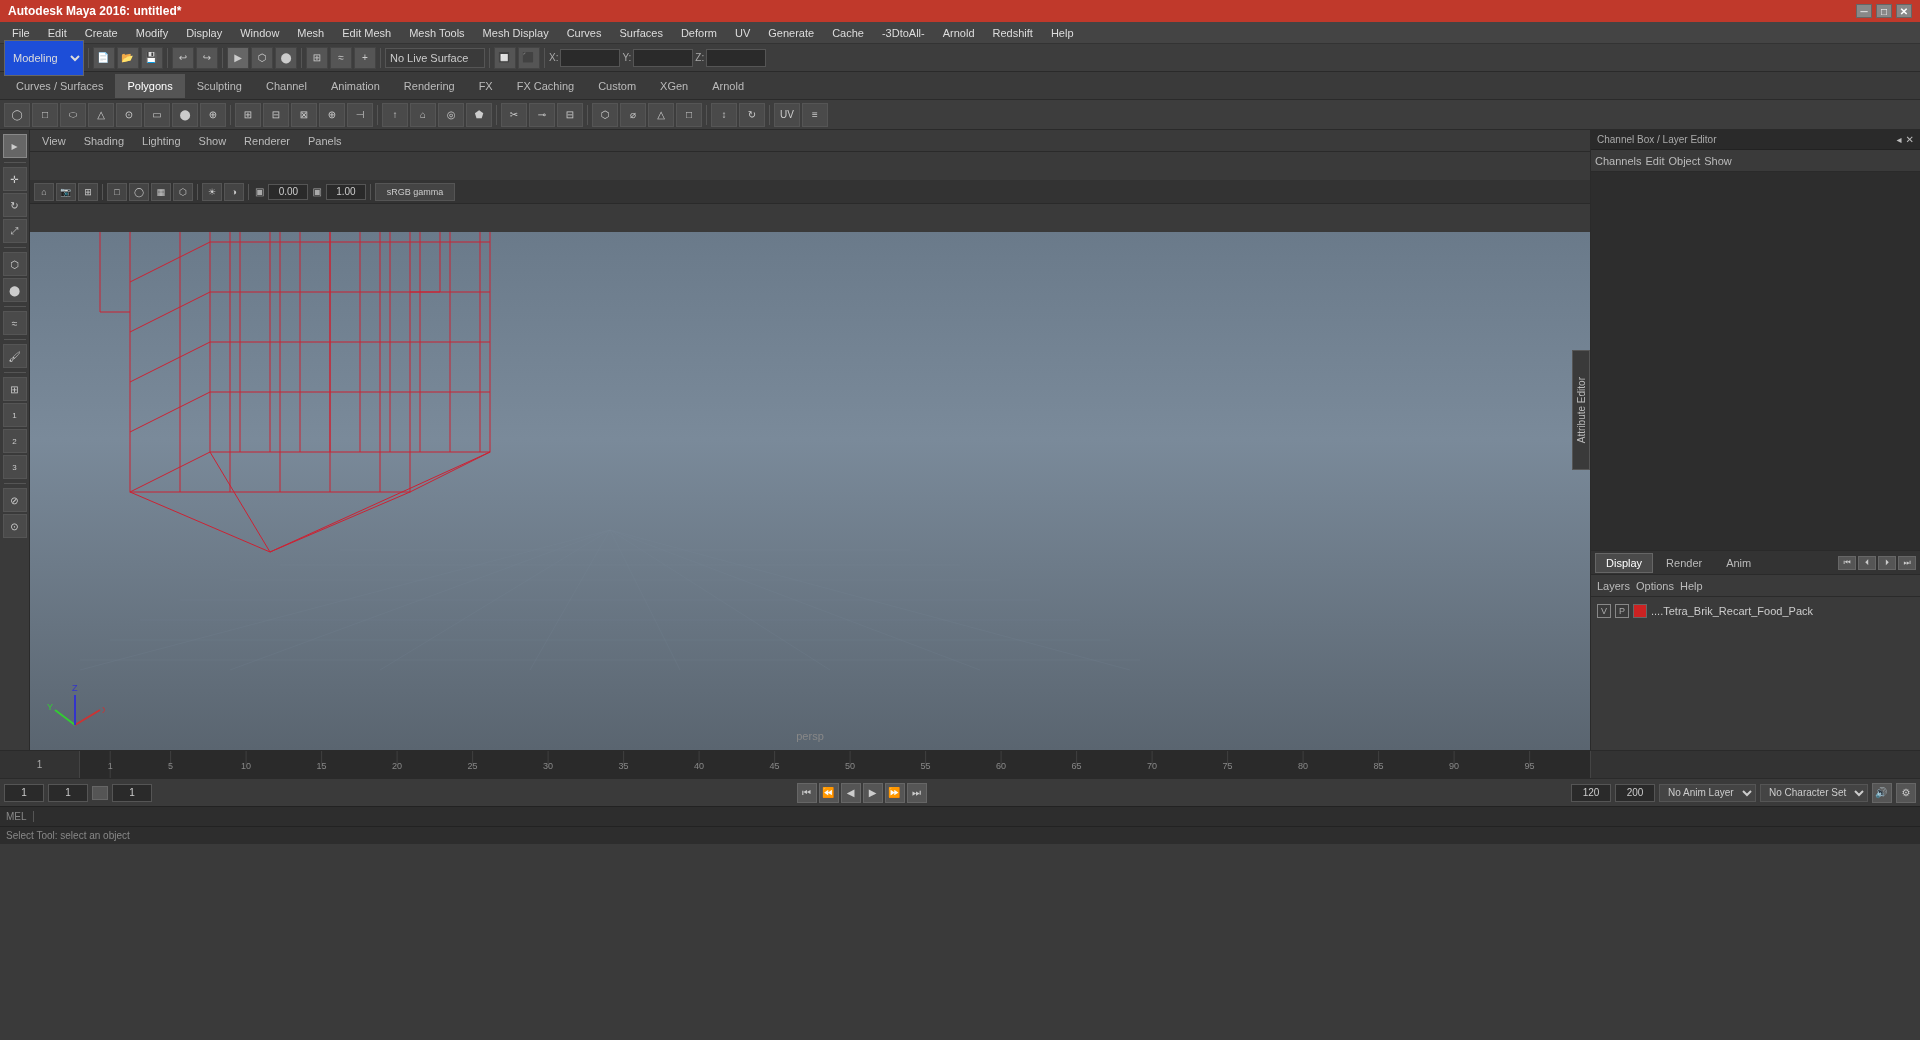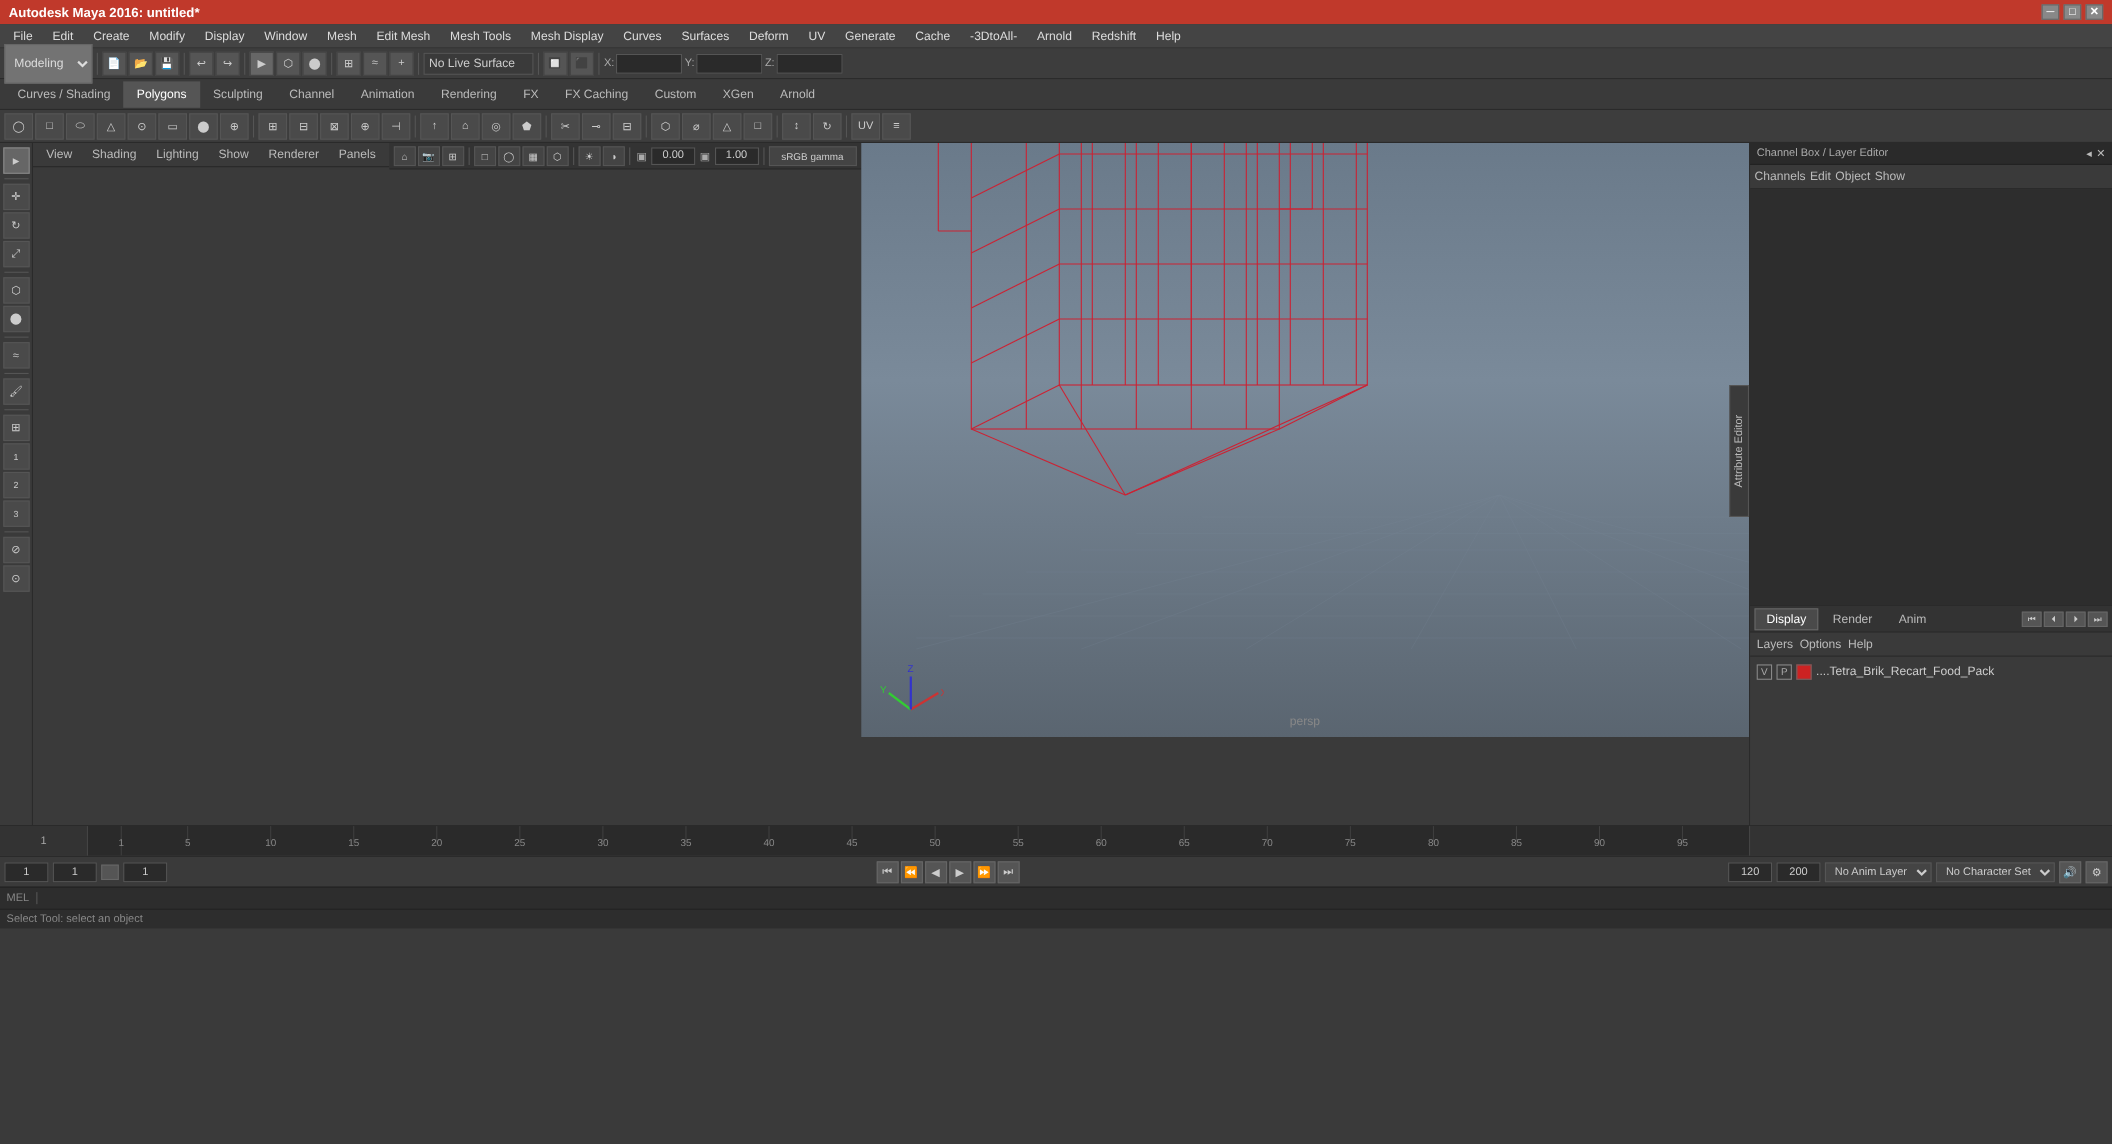--- a/index.html
+++ b/index.html
@@ -68,21 +68,21 @@
       width: 100%;
       height: 28px;
       background: #3d3d3d;
       display: flex;
       align-items: center;
       padding: 0 4px;
       gap: 2px;
       border-bottom: 1px solid #2a2a2a;
     }
     .toolbar-dropdown {
-      background: #737373;
+      background: #1d4ed8;
       border: 1px solid #666;
       color: #ddd;
       font-size: 11px;
       padding: 1px 4px;
       height: 36px;
       min-width: 80px;
     }
     .toolbar-btn {
       width: 22px;
       height: 22px;
@@ -196,21 +196,23 @@
       width: 22px;
       height: 1px;
       background: #555;
       margin: 2px 0;
     }
 
     
     #viewport-area {
       flex: 1;
       display: flex;
+      flex-direction: column;
       position: relative;
+      gap: 28px;
     }
 
     
     #viewport-menu {
       height: 22px;
       background: #3a3a3a;
       display: flex;
       align-items: center;
       padding: 0 4px;
       gap: 2px;
@@ -589,21 +591,21 @@
   <div class="toolbar-separator"></div>
   <span style="color:#aaa;font-size:10px;">X:</span>
   <div style="width:60px;height:18px;background:#2a2a2a;border:1px solid #555;"></div>
   <span style="color:#aaa;font-size:10px;">Y:</span>
   <div style="width:60px;height:18px;background:#2a2a2a;border:1px solid #555;"></div>
   <span style="color:#aaa;font-size:10px;">Z:</span>
   <div style="width:60px;height:18px;background:#2a2a2a;border:1px solid #555;"></div>
 </div>
 
 <div id="tab-bar">
-  <span class="tab-item">Curves / Shading</span>
+  <span class="tab-item">Curves / Surfaces</span>
   <span class="tab-item active">Polygons</span>
   <span class="tab-item">Sculpting</span>
   <span class="tab-item">Channel</span>
   <span class="tab-item">Animation</span>
   <span class="tab-item">Rendering</span>
   <span class="tab-item">FX</span>
   <span class="tab-item">FX Caching</span>
   <span class="tab-item">Custom</span>
   <span class="tab-item">XGen</span>
   <span class="tab-item">Arnold</span>

